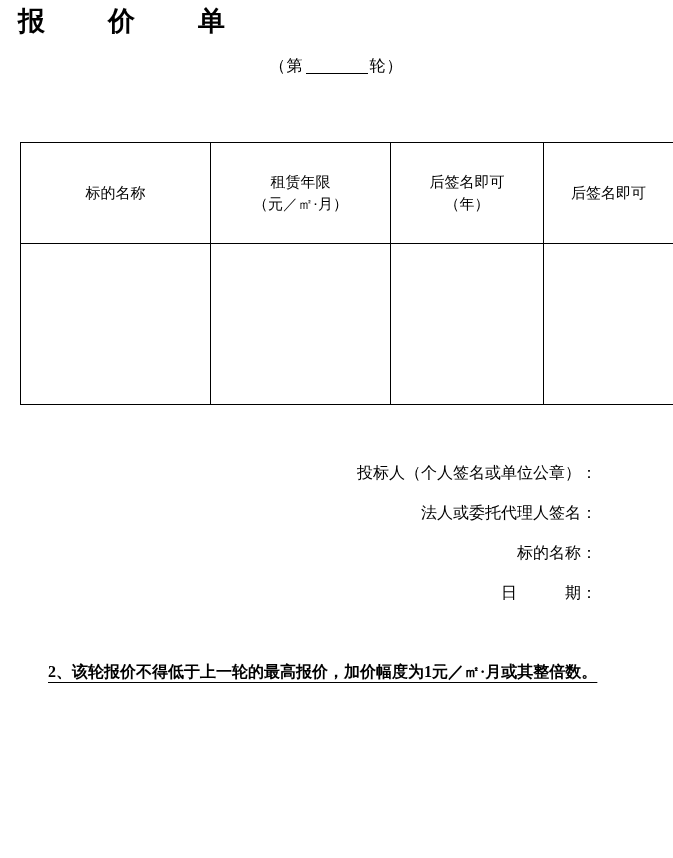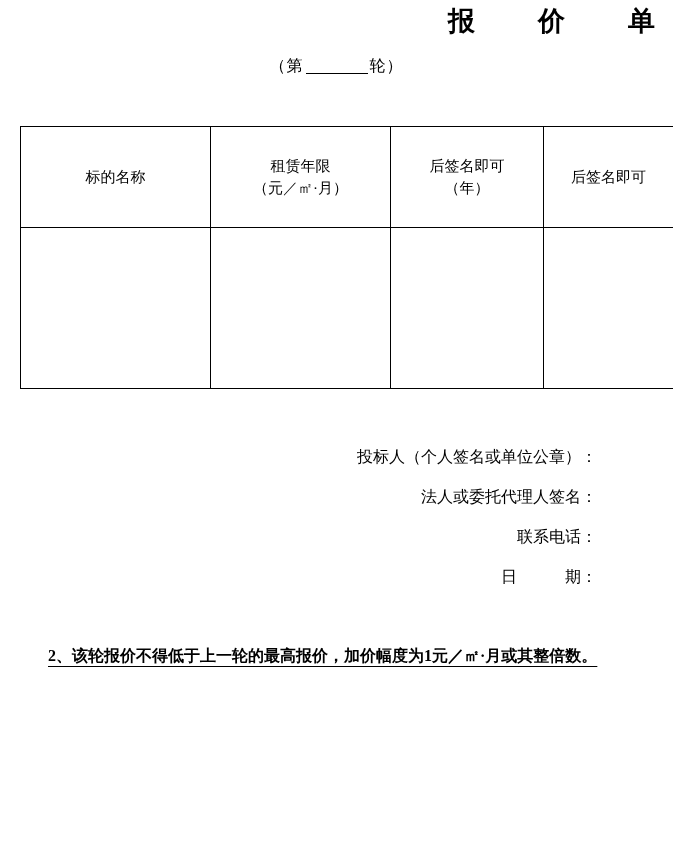--- a/index.html
+++ b/index.html
@@ -18,21 +18,21 @@
 
   .page {
     position: relative;
     width: 673px;
     height: 858px;
     box-sizing: border-box;
   }
 
   
   .title {
-    text-align: right;
+    text-align: left;
     font-size: 27px;
     font-weight: bold;
     letter-spacing: 18px;
     padding-top: 2px;
     line-height: 38px;
     text-indent: 18px;
   }
   .subtitle {
     text-align: center;
     font-size: 16px;
@@ -44,21 +44,21 @@
     display: inline-block;
     width: 62px;
     border-bottom: 1.5px solid #000;
     height: 22px;
     vertical-align: -3px;
     margin: 0 2px;
   }
 
   
   .table-wrap {
-    margin: 38px 20px 0 20px;
+    margin: 54px 20px 0 20px;
   }
   table.quote {
     border-collapse: collapse;
     width: 633px;
     table-layout: fixed;
   }
   table.quote td {
     border: 1.3px solid #000;
     text-align: center;
     vertical-align: middle;
@@ -142,21 +142,21 @@
         <td class="col3"></td>
         <td class="col4"></td>
       </tr>
     </tbody>
       </table>
   </div>
 
   <div class="sign-block">
     <div class="sign-line">投标人（个人签名或单位公章）：</div>
     <div class="sign-line">法人或委托代理人签名：</div>
-    <div class="sign-line">联系电话：</div>
+    <div class="sign-line">标的名称：</div>
     <div class="sign-line">日　　　期：</div>
   </div>
 
   <div class="notes">
     <p class="indent">2、该轮报价不得低于上一轮的最高报价，加价幅度为1元／㎡·月或其整倍数。</p>
   </div>
 
 </div>
 
 </body></html>

